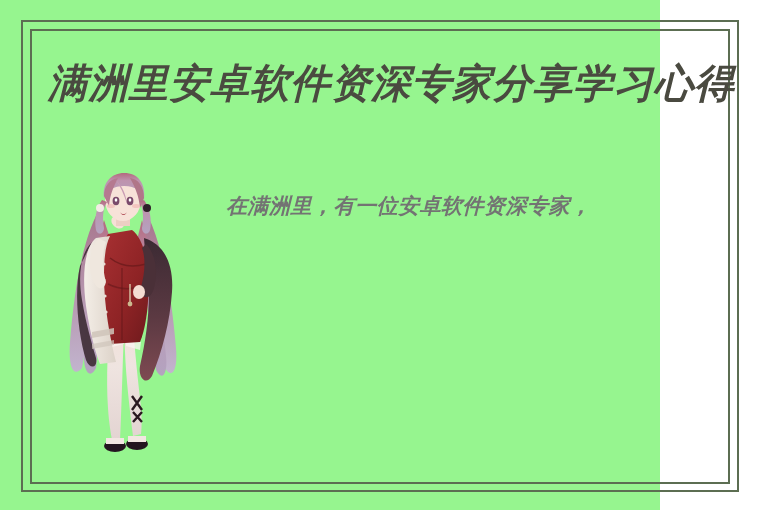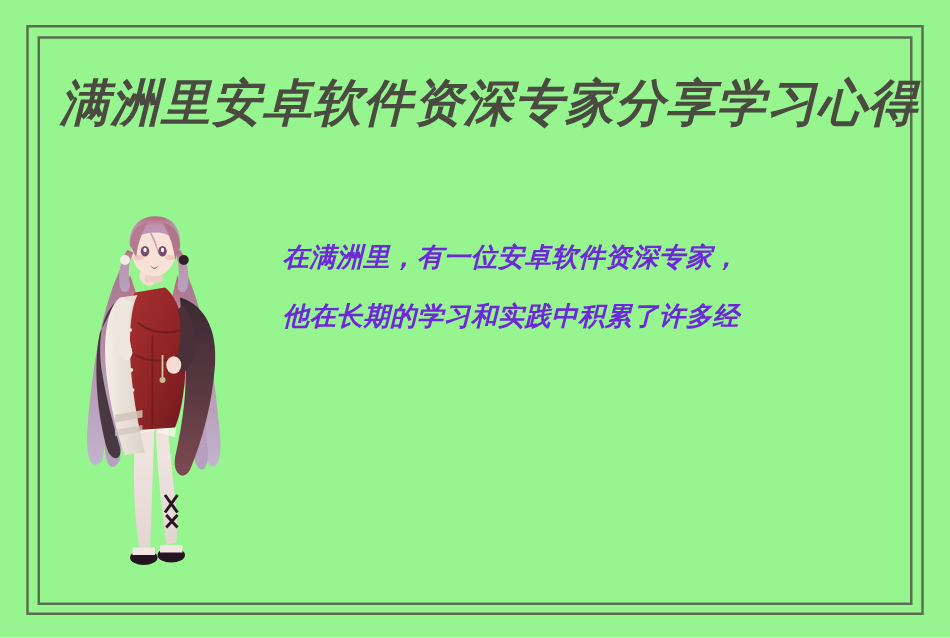--- a/index.html
+++ b/index.html
@@ -8,21 +8,21 @@
   }
   body {
     width: 760px;
     height: 510px;
     overflow: hidden;
     font-family: "DejaVu Sans", "Liberation Sans", sans-serif;
   }
 
   #card {
     position: relative;
-    width: 760px;
+    width: 660px;
     height: 510px;
     background: #96F58F;
     box-sizing: border-box;
     text-decoration: underline;
   }
 
   
   .frame-outer {
     position: absolute;
     left: 21px;
@@ -76,21 +76,21 @@
     width: 148px;
     height: 300px;
   }
 
   
   #body-text {
     position: absolute;
     left: 226px;
     top: 182px;
     width: 492px;
-    color: #6d28d9;
+    color: #737373;
     font-size: 21px;
     line-height: 47px;
     letter-spacing: 0.5px;
     font-family: "DejaVu Serif", "Liberation Serif", serif;
     font-weight: 700;
     font-style: italic;
     text-align: left;
   }
 </style>
 </head>
@@ -200,16 +200,15 @@
       <ellipse cx="64" cy="28" rx="1.3" ry="1.8" fill="#FFF"></ellipse>
       <ellipse cx="78" cy="28" rx="1.3" ry="1.8" fill="#FFF"></ellipse>
       <path d="M68 40 C70 43 73 43 75 40 C73 44 70 44 68 40 Z" fill="#A3313F"></path>
       <ellipse cx="59" cy="34" rx="4" ry="2" fill="#F0B4B0" opacity="0.6"></ellipse>
       <ellipse cx="84" cy="34" rx="4" ry="2" fill="#F0B4B0" opacity="0.6"></ellipse>
     </svg>
   </div>
 
   <div id="body-text">
     <div>在满洲里，有一位安卓软件资深专家，</div>
-    <div>他在长期的学习和实践中积累了许多经</div>
   </div>
 
 </div>
 
 </body></html>

